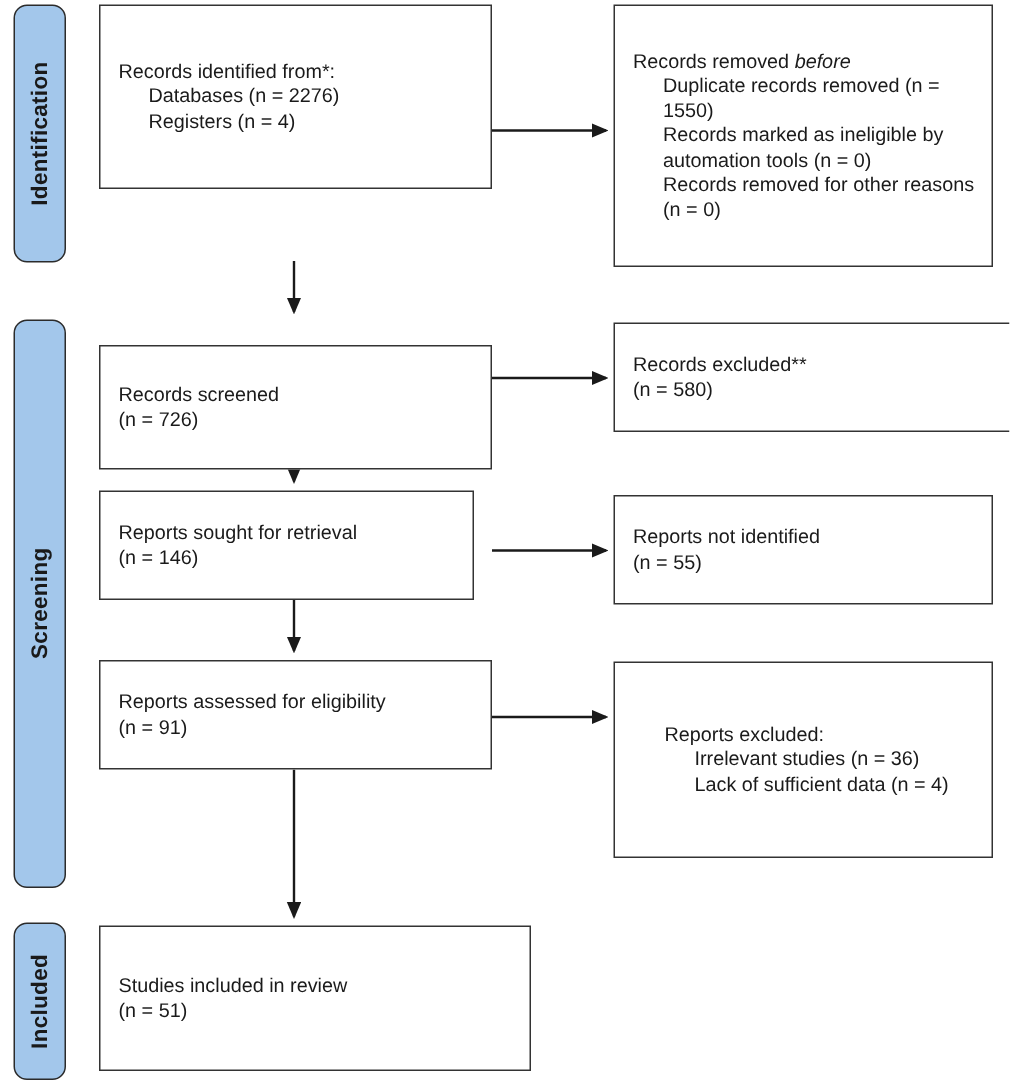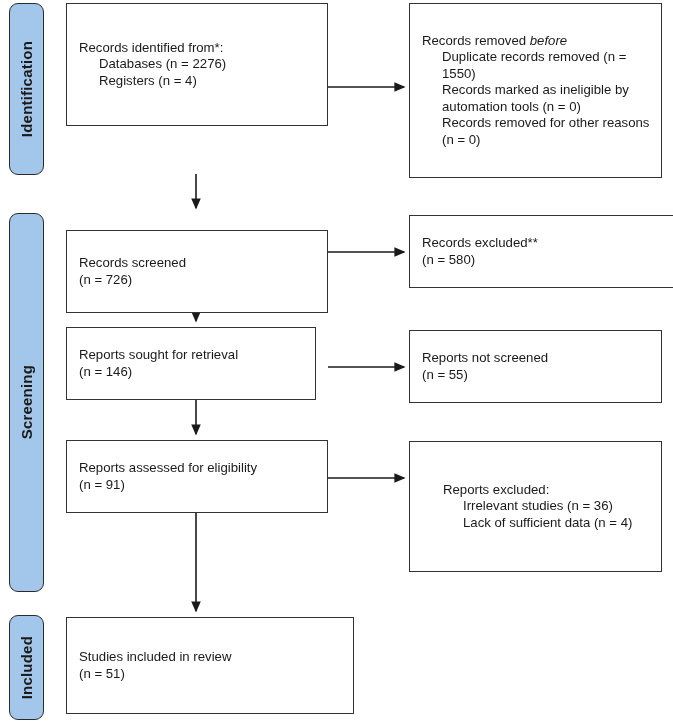--- a/index.html
+++ b/index.html
@@ -149,21 +149,21 @@
 
   <div class="node-box" style="left:66px; top:327px; width:250px; height:73px;">
     <div class="node-text">
       <span class="line">Reports sought for retrieval</span>
       <span class="line">(n = 146)</span>
     </div>
   </div>
 
   <div class="node-box" style="left:409px; top:330px; width:253px; height:73px;">
     <div class="node-text">
-      <span class="line">Reports not screened</span>
+      <span class="line">Reports not identified</span>
       <span class="line">(n = 55)</span>
     </div>
   </div>
 
   <div class="node-box" style="left:66px; top:440px; width:262px; height:73px;">
     <div class="node-text">
       <span class="line">Reports assessed for eligibility</span>
       <span class="line">(n = 91)</span>
     </div>
   </div>

